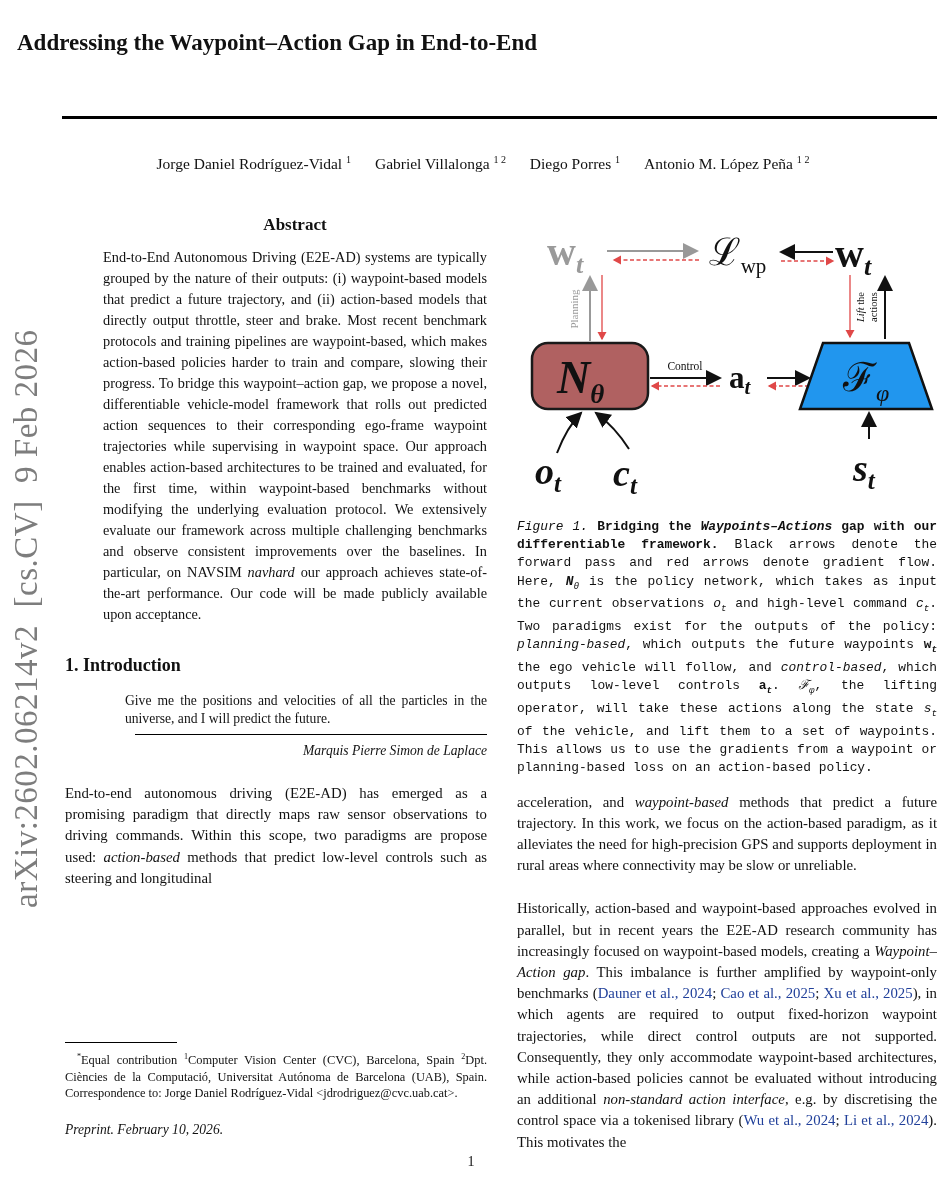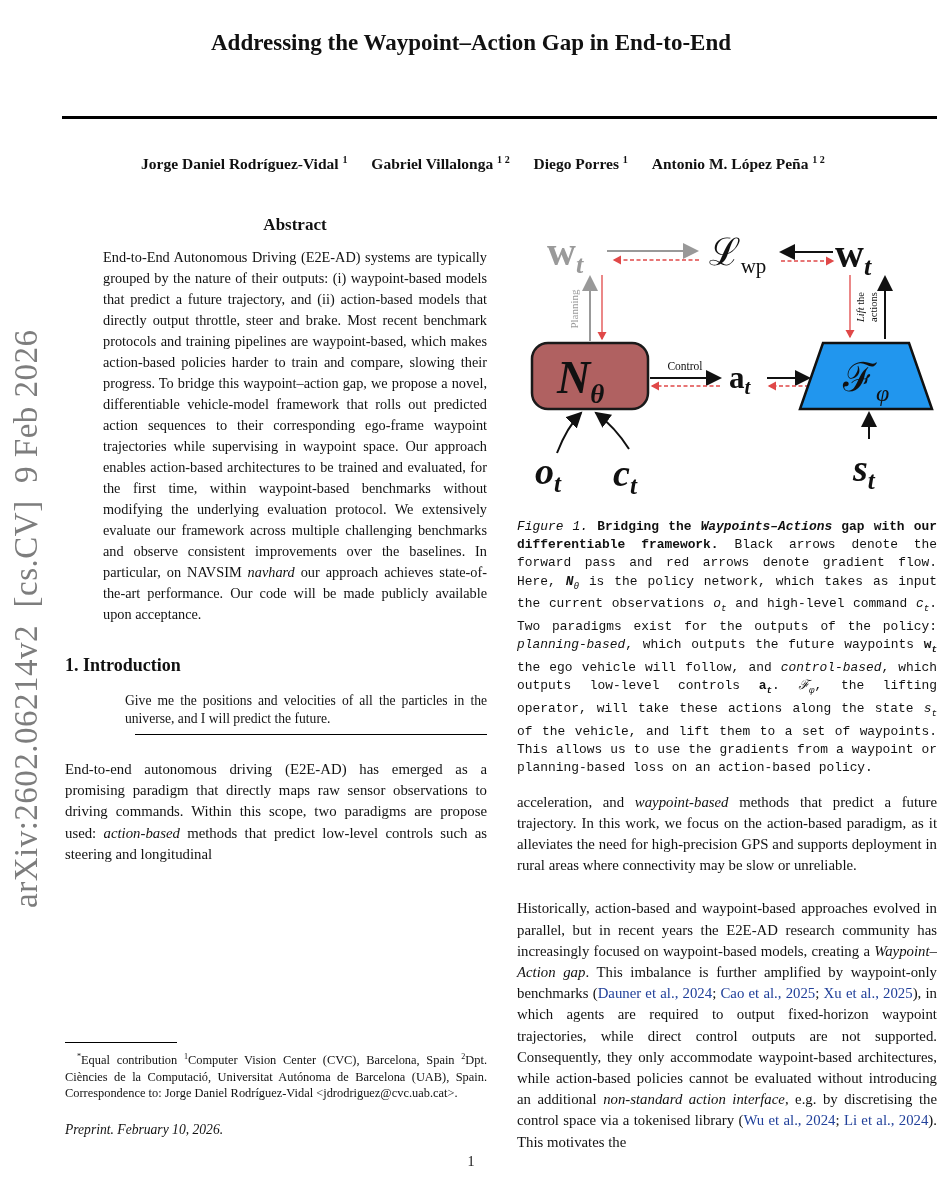--- a/index.html
+++ b/index.html
@@ -3,25 +3,25 @@
 <meta charset="utf-8">
 <style>
   html,body{margin:0;padding:0;background:#ffffff;}
   .page{position:relative;width:942px;height:1200px;background:#ffffff;
         font-family:"Liberation Serif",serif;color:#111;overflow:hidden;}
 
   .watermark{position:absolute;left:8px;top:908px;transform:rotate(-90deg);
         transform-origin:0 0;font-size:33px;color:#7d7d7d;white-space:nowrap;
         letter-spacing:.5px;}
 
-  .title{position:absolute;top:26px;left:0;right:0;margin:0;text-align:center;
-        font-size:23px;font-weight:bold;line-height:33px;}
+  .title{position:absolute;top:26px;left:0;right:0;margin:0;text-align:left;
+        font-size:23px;font-weight:bold;line-height:33px;padding-left:17px;}
   .title-rule{position:absolute;top:116px;left:62px;width:875px;height:3px;background:#000;}
   .authors{position:absolute;top:154px;left:0;right:0;text-align:center;
-        font-weight:bold;font-size:15.5px;padding-left:24px;}
+        font-weight:normal;font-size:15.5px;padding-left:24px;}
   .author{margin:0 10px;white-space:nowrap;}
   sup{font-size:65%;}
 
   .col{position:absolute;top:205px;}
   .col-left{left:65px;width:422px;}
   .col-right{left:517px;width:420px;}
 
   .abs-head{text-align:center;font-size:17px;font-weight:bold;margin:10px 0 12px 38px;}
   .abs-body{margin-left:38px;font-size:14.3px;line-height:21px;text-align:justify;}
 
@@ -75,20 +75,21 @@
     <span class="author"><span>Antonio M. López Peña</span> <sup>1 2</sup></span>
   </div>
 
   <div class="col col-left">
     <div class="abs-head">Abstract</div>
     <div class="abs-body"><span>End-to-End Autonomous Driving (E2E-AD) systems are typically grouped by the nature of their outputs: (i) waypoint-based models that predict a future trajectory, and (ii) action-based models that directly output throttle, steer and brake. Most recent benchmark protocols and training pipelines are waypoint-based, which makes action-based policies harder to train and compare, slowing their progress. To bridge this waypoint–action gap, we propose a novel, differentiable vehicle-model framework that rolls out predicted action sequences to their corresponding ego-frame waypoint trajectories while supervising in waypoint space. Our approach enables action-based architectures to be trained and evaluated, for the first time, within waypoint-based benchmarks without modifying the underlying evaluation protocol. We extensively evaluate our framework across multiple challenging benchmarks and observe consistent improvements over the baselines. In particular, on NAVSIM </span><span class="it">navhard</span><span> our approach achieves state-of-the-art performance. Our code will be made publicly available upon acceptance.</span></div>
 
     <div class="sec-head">1. Introduction</div>
     <div class="quote">Give me the positions and velocities of all the particles in the universe, and I will predict the future.</div>
     <hr class="quote-rule">
+    <div class="attrib">Marquis Pierre Simon de Laplace</div>
 
     <p class="body-p"><span>End-to-end autonomous driving (E2E-AD) has emerged as a promising paradigm that directly maps raw sensor observations to driving commands. Within this scope, two paradigms are propose used: </span><span class="it">action-based</span><span> methods that predict low-level controls such as steering and longitudinal</span></p>
   </div>
 
   <div class="col col-right">
 
     <svg class="fig" viewBox="0 0 420 285">
       <defs>
         <marker id="ab" markerWidth="9" markerHeight="9" refX="7" refY="4" orient="auto">
             <path d="M0,0 L8,4 L0,8 z" fill="#111"></path>

